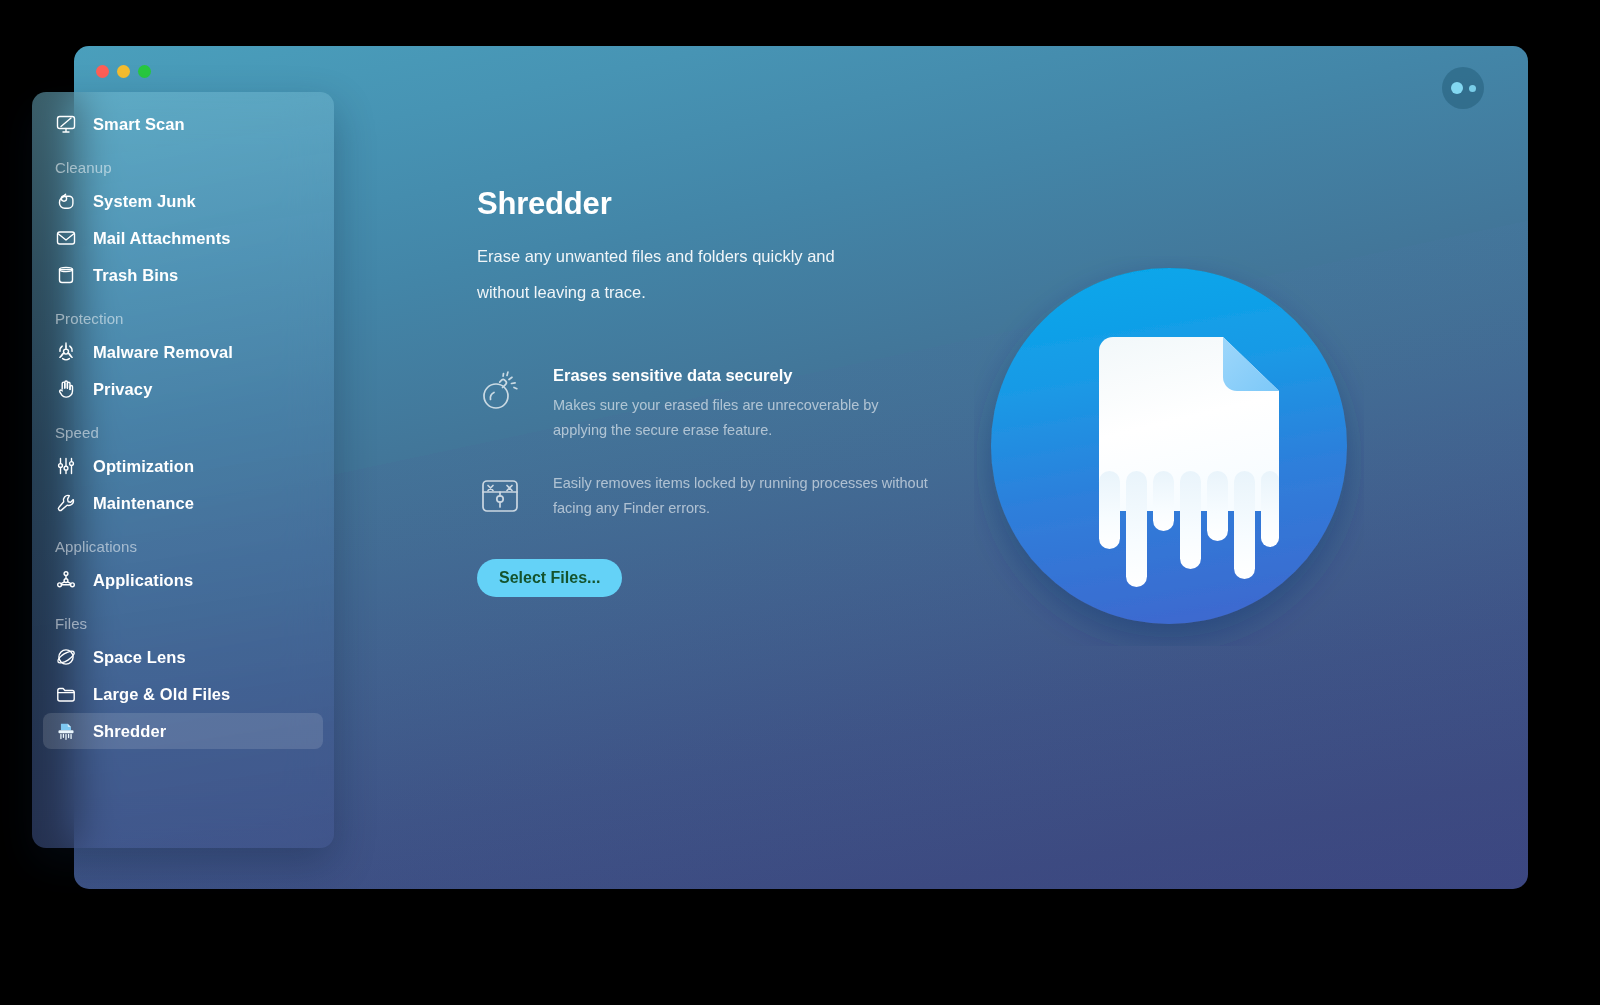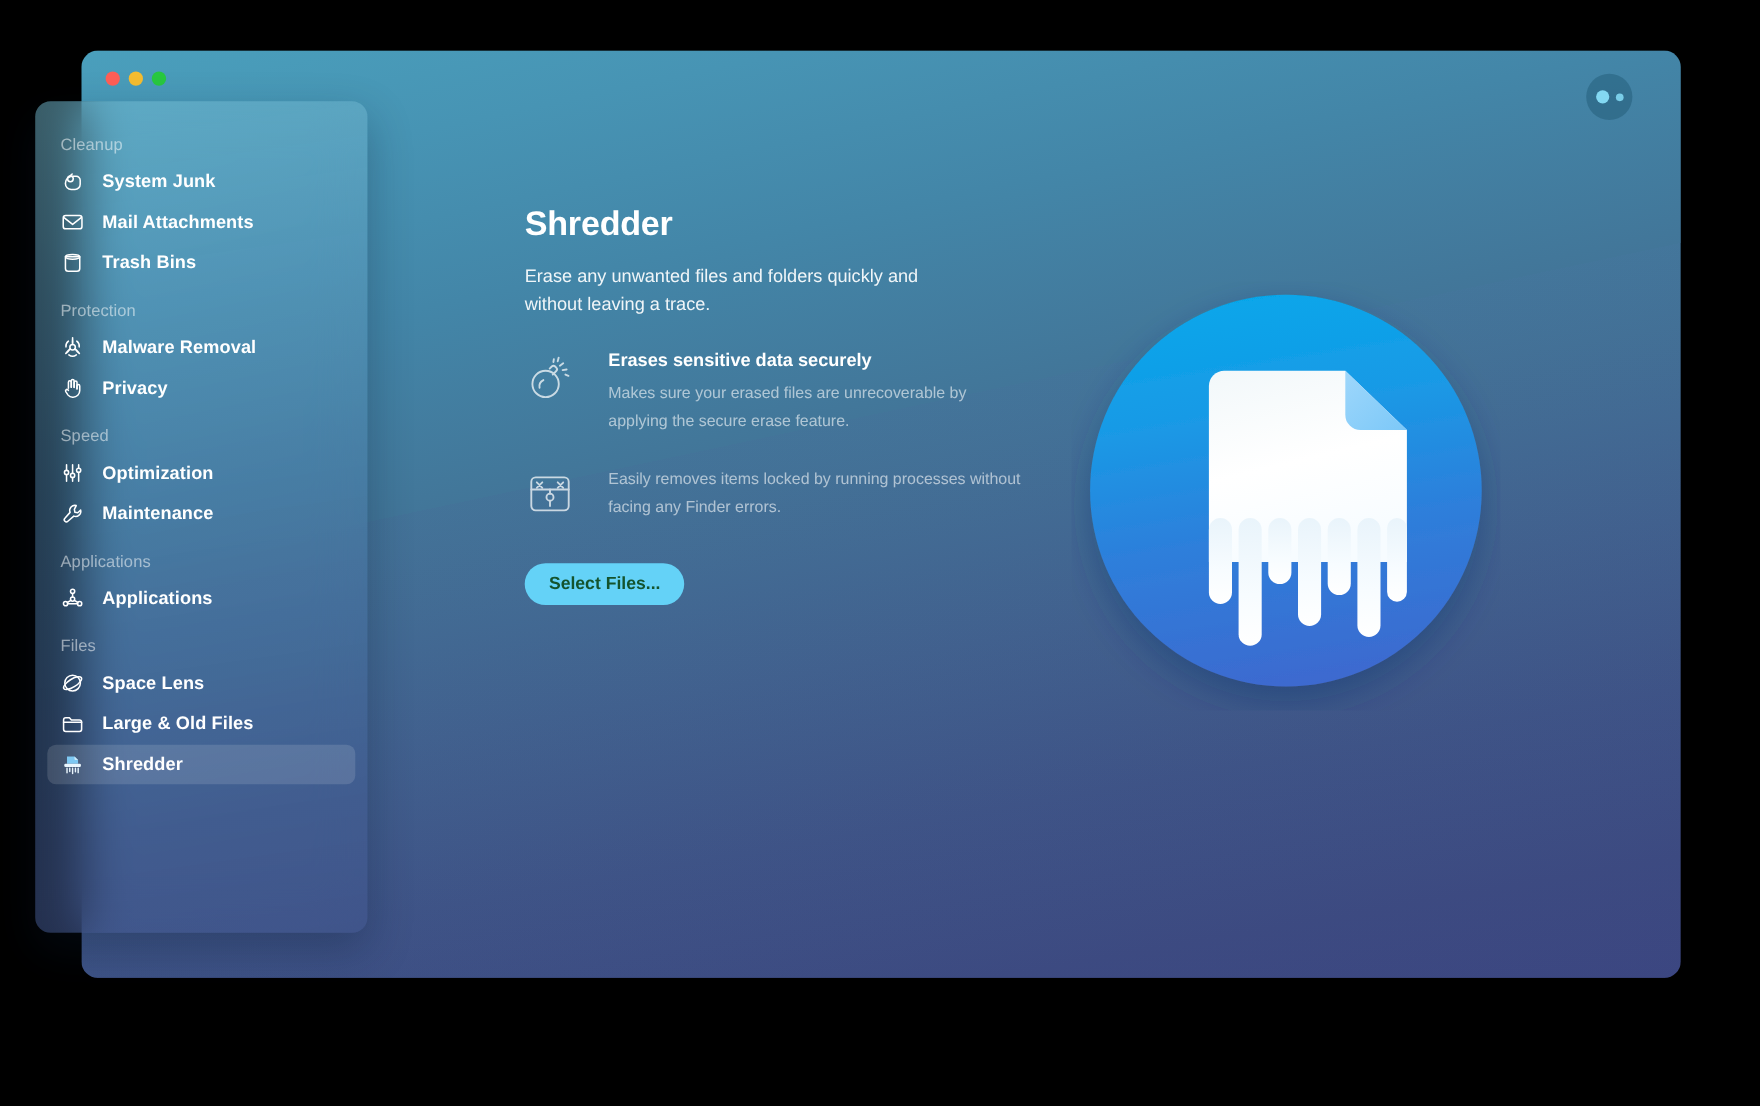--- a/index.html
+++ b/index.html
@@ -120,25 +120,25 @@
   #page-title {
     color: #ffffff;
     font-size: 31px;
     font-weight: 700;
     letter-spacing: -0.2px;
     margin-bottom: 16px;
   }
   #page-subtitle {
     color: rgba(255,255,255,0.92);
     font-size: 16.5px;
-    line-height: 26px;
+    line-height: 36px;
     font-weight: 400;
     max-width: 400px;
   }
-  #feature-list { margin-top: 29px; }
+  #feature-list { margin-top: 56px; }
   .feature {
     display: flex;
     margin-bottom: 28px;
   }
   .feature-icon {
     width: 46px; height: 46px;
     flex: 0 0 46px;
     margin-right: 30px;
     margin-top: 2px;
     display: flex; align-items: center; justify-content: center;
@@ -284,20 +284,30 @@
         <rect x="233" y="215" width="21" height="70" rx="10.5" fill="url(#stripGrad)"></rect>
         <rect x="260" y="215" width="21" height="108" rx="10.5" fill="url(#stripGrad)"></rect>
         <rect x="287" y="215" width="18" height="76" rx="9" fill="url(#stripGrad)"></rect>
       </g>
     </svg>
   </div>
 
 </div>
 
 <div id="sidebar">
+    <div class="nav-item">
+      <span class="nav-icon">
+        <svg width="22" height="22" viewBox="0 0 22 22" fill="none" stroke="#ffffff" stroke-width="1.4" stroke-linecap="round" stroke-linejoin="round">
+          <rect x="2.5" y="3.5" width="17" height="12" rx="2.2"></rect>
+          <path d="M8 19h6M11 15.5V19"></path>
+          <path d="M6 13.5L16 5"></path>
+        </svg>
+      </span>
+      <span class="nav-label">Smart Scan</span>
+    </div>
     <div class="nav-group-title">Cleanup</div>
     <div class="nav-item">
       <span class="nav-icon">
         <svg width="22" height="22" viewBox="0 0 22 22" fill="none" stroke="#ffffff" stroke-width="1.4" stroke-linecap="round" stroke-linejoin="round">
           <path d="M4.5 12.5a6.2 6.2 0 0 1 6.2-6.2h3.6a3.6 3.6 0 0 1 3.6 3.6v3.6a4.7 4.7 0 0 1-4.7 4.7h-3.5a5.2 5.2 0 0 1-5.2-5.2z"></path>
           <circle cx="9" cy="8.6" r="2.6"></circle>
           <path d="M8 6.6l2.6-2.4"></path>
         </svg>
       </span>
       <span class="nav-label">System Junk</span>

